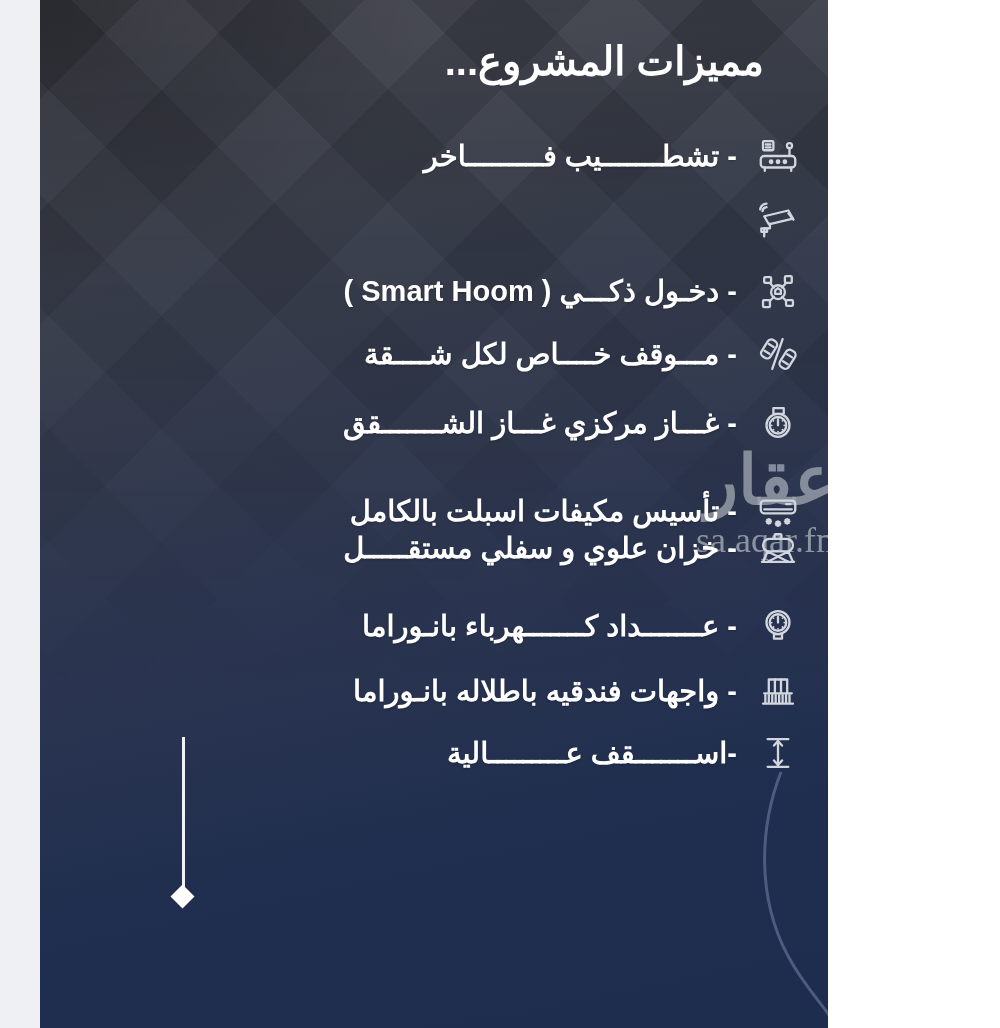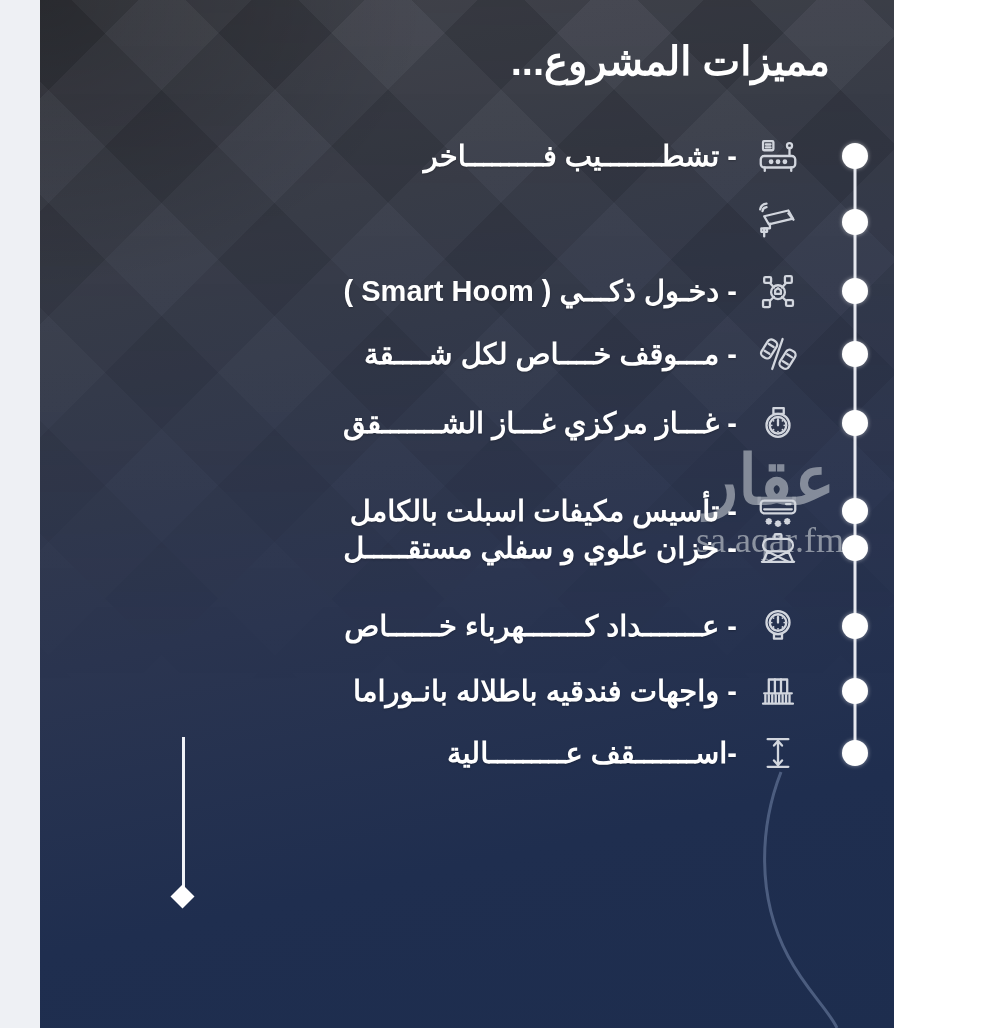--- a/index.html
+++ b/index.html
@@ -1,18 +1,18 @@
 <!DOCTYPE html>
 <html lang="ar"><head>
 <meta charset="utf-8">
 <style>
   html,body{margin:0;padding:0;background:#ffffff;}
   *{box-sizing:border-box;}
   .canvas{
-    position:relative;width:894px;height:1028px;overflow:hidden;
+    position:relative;width:828px;height:1028px;overflow:hidden;
     font-family:"Liberation Sans",sans-serif;
   }
   .strip{position:absolute;top:0;height:1028px;background:#eef0f4;}
   .strip.left{left:0;width:40px;}
   .strip.right{left:962px;width:38px;}
   .panel{
     position:absolute;left:40px;top:0;width:922px;height:1028px;
     background:
       radial-gradient(60% 40% at 0% 0%, rgba(0,0,0,0.28), rgba(0,0,0,0) 70%),
       linear-gradient(168deg,#45474f 0%,#3a3e4a 22%,#2b3550 55%,#1f2e4f 78%,#1d2d4e 100%);
@@ -194,21 +194,21 @@
           <svg viewBox="0 0 40 40" fill="none" stroke="#d2d6de" stroke-width="2" stroke-linecap="round" stroke-linejoin="round">
             <rect x="17" y="8" width="6" height="4" rx="1"></rect>
             <rect x="7" y="12" width="26" height="11" rx="5.5"></rect>
             <path d="M11 23 l-4 9 M29 23 l4 9 M11 23 l18 9 M29 23 l-18 9"></path>
             <path d="M6 32 h28"></path>
           </svg>
         </span>
         <span class="dot"></span>
       </div>
       <div class="row" style="top: 593px;">
-        <div class="label">- عـــــــداد كـــــــهرباء خــــــاص</div>
+        <div class="label">- عـــــــداد كـــــــهرباء بانـوراما</div>
         <span class="icon">
           <svg viewBox="0 0 40 40" fill="none" stroke="#d2d6de" stroke-width="2" stroke-linecap="round" stroke-linejoin="round">
             <circle cx="20" cy="17" r="10"></circle>
             <circle cx="20" cy="17" r="7.2"></circle>
             <path d="M20 17 v-4.5"></path>
             <g fill="#d2d6de" stroke="none">
               <circle cx="20" cy="11.5" r=".8"></circle>
               <circle cx="23.9" cy="13.1" r=".8"></circle>
               <circle cx="25.5" cy="17" r=".8"></circle>
               <circle cx="23.9" cy="20.9" r=".8"></circle>

